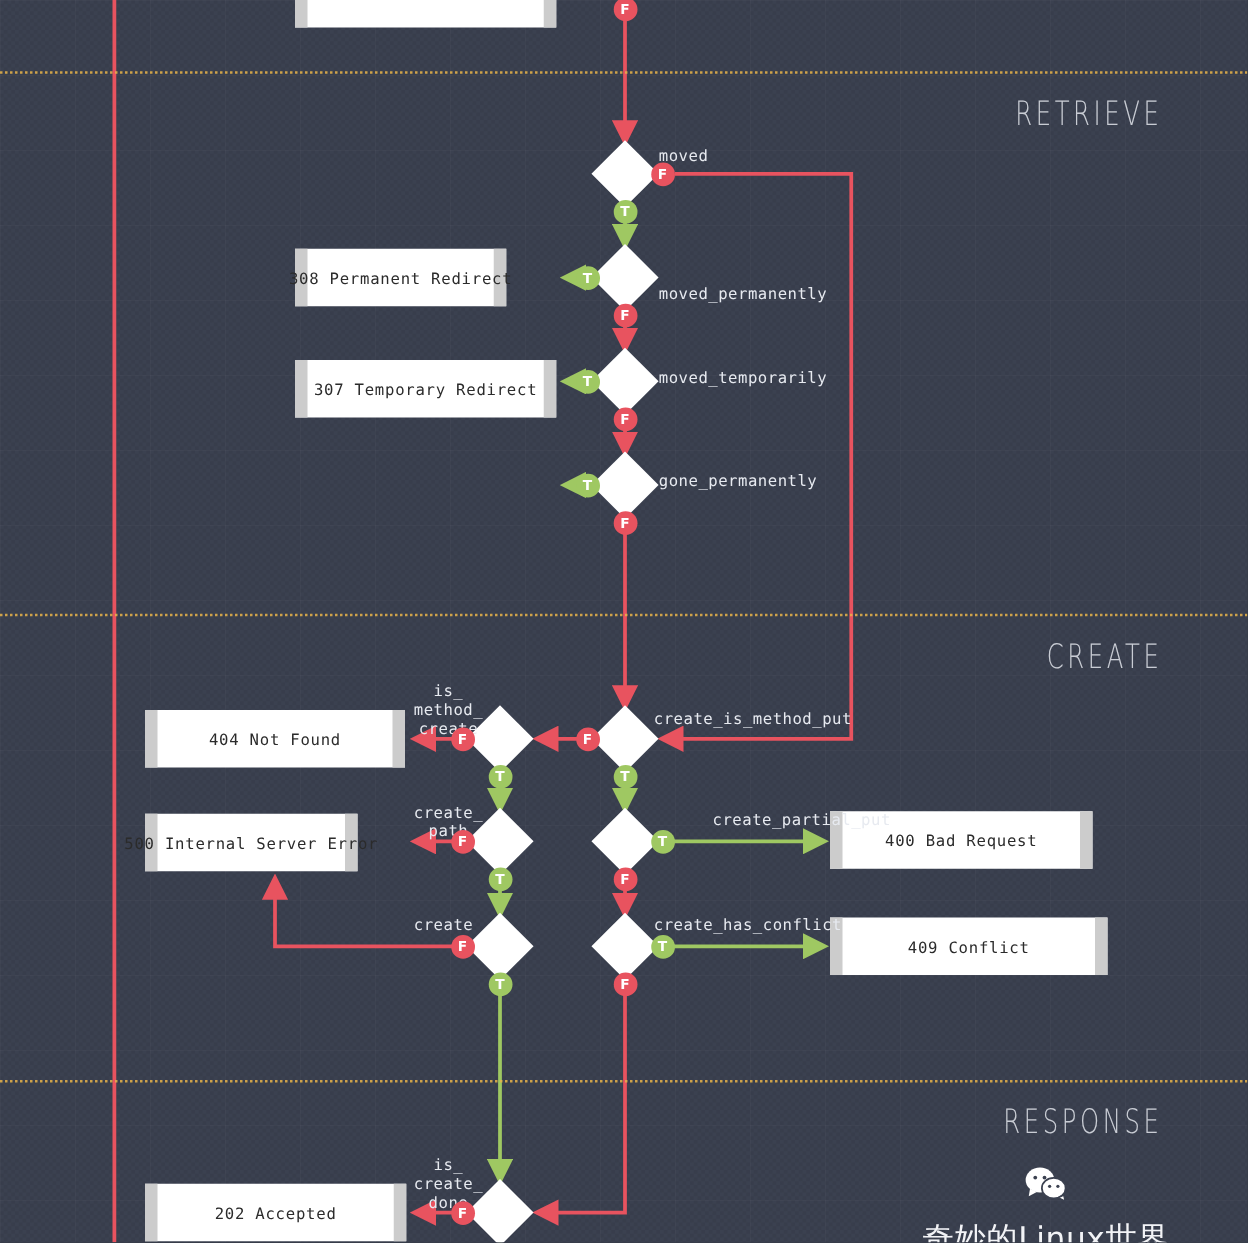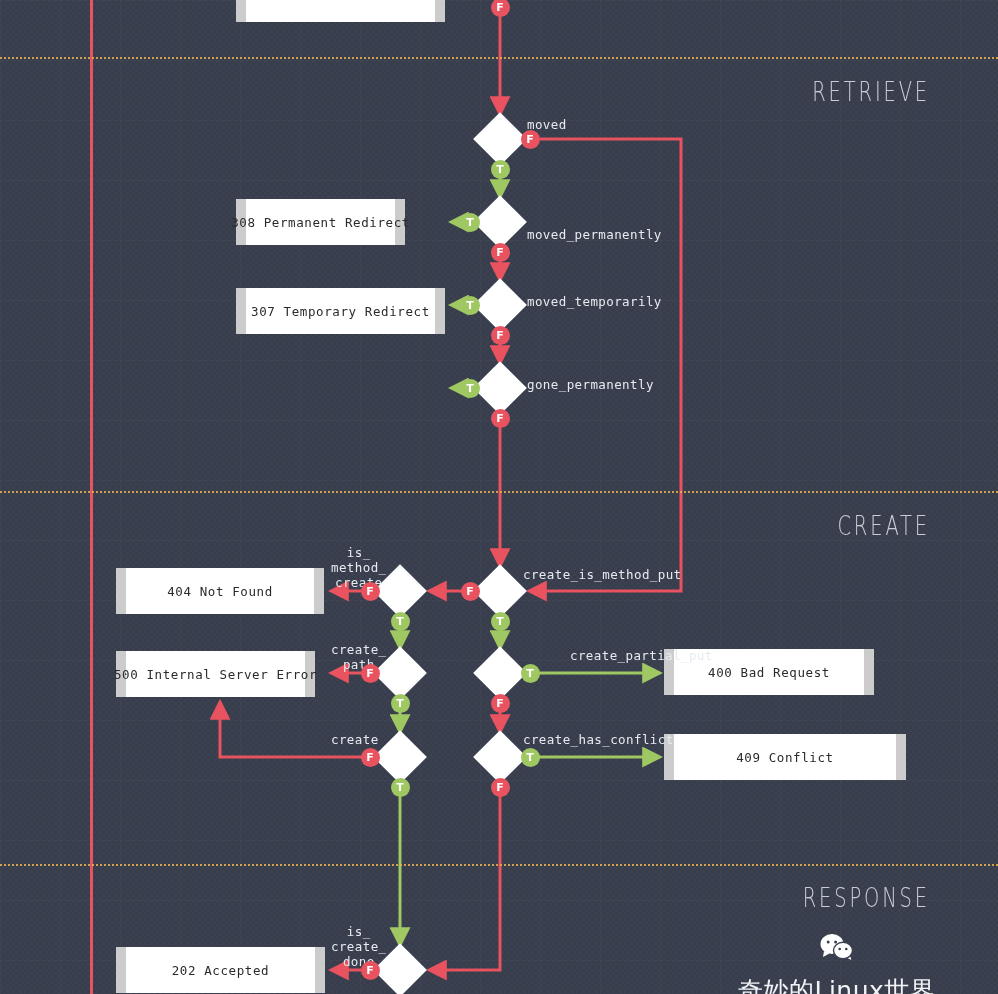--- a/index.html
+++ b/index.html
@@ -160,27 +160,27 @@
   </div>
   <div class="rbox" style="left:236px;top:199px;width:169px;">
     <span>308 Permanent Redirect</span>
   </div>
   <div class="rbox" style="left:236px;top:288px;width:209px;">
     <span>307 Temporary Redirect</span>
   </div>
   <div class="rbox" style="left:116px;top:568px;width:208px;">
     <span>404 Not Found</span>
   </div>
-  <div class="rbox" style="left:116px;top:651px;width:199px;">
+  <div class="rbox" style="left:116px;top:651px;width:170px;">
     <span>500 Internal Server Error</span>
   </div>
   <div class="rbox" style="left:664px;top:649px;width:210px;">
     <span>400 Bad Request</span>
   </div>
-  <div class="rbox" style="left:664px;top:734px;width:242px;">
+  <div class="rbox" style="left:664px;top:734px;width:222px;">
     <span>409 Conflict</span>
   </div>
   <div class="rbox" style="left:116px;top:947px;width:209px;">
     <span>202 Accepted</span>
   </div>
 
   <div class="diamond" style="left:481px;top:120px;"></div>
   <div class="diamond" style="left:481px;top:203px;"></div>
   <div class="diamond" style="left:481px;top:286px;"></div>
   <div class="diamond" style="left:481px;top:369px;"></div>

